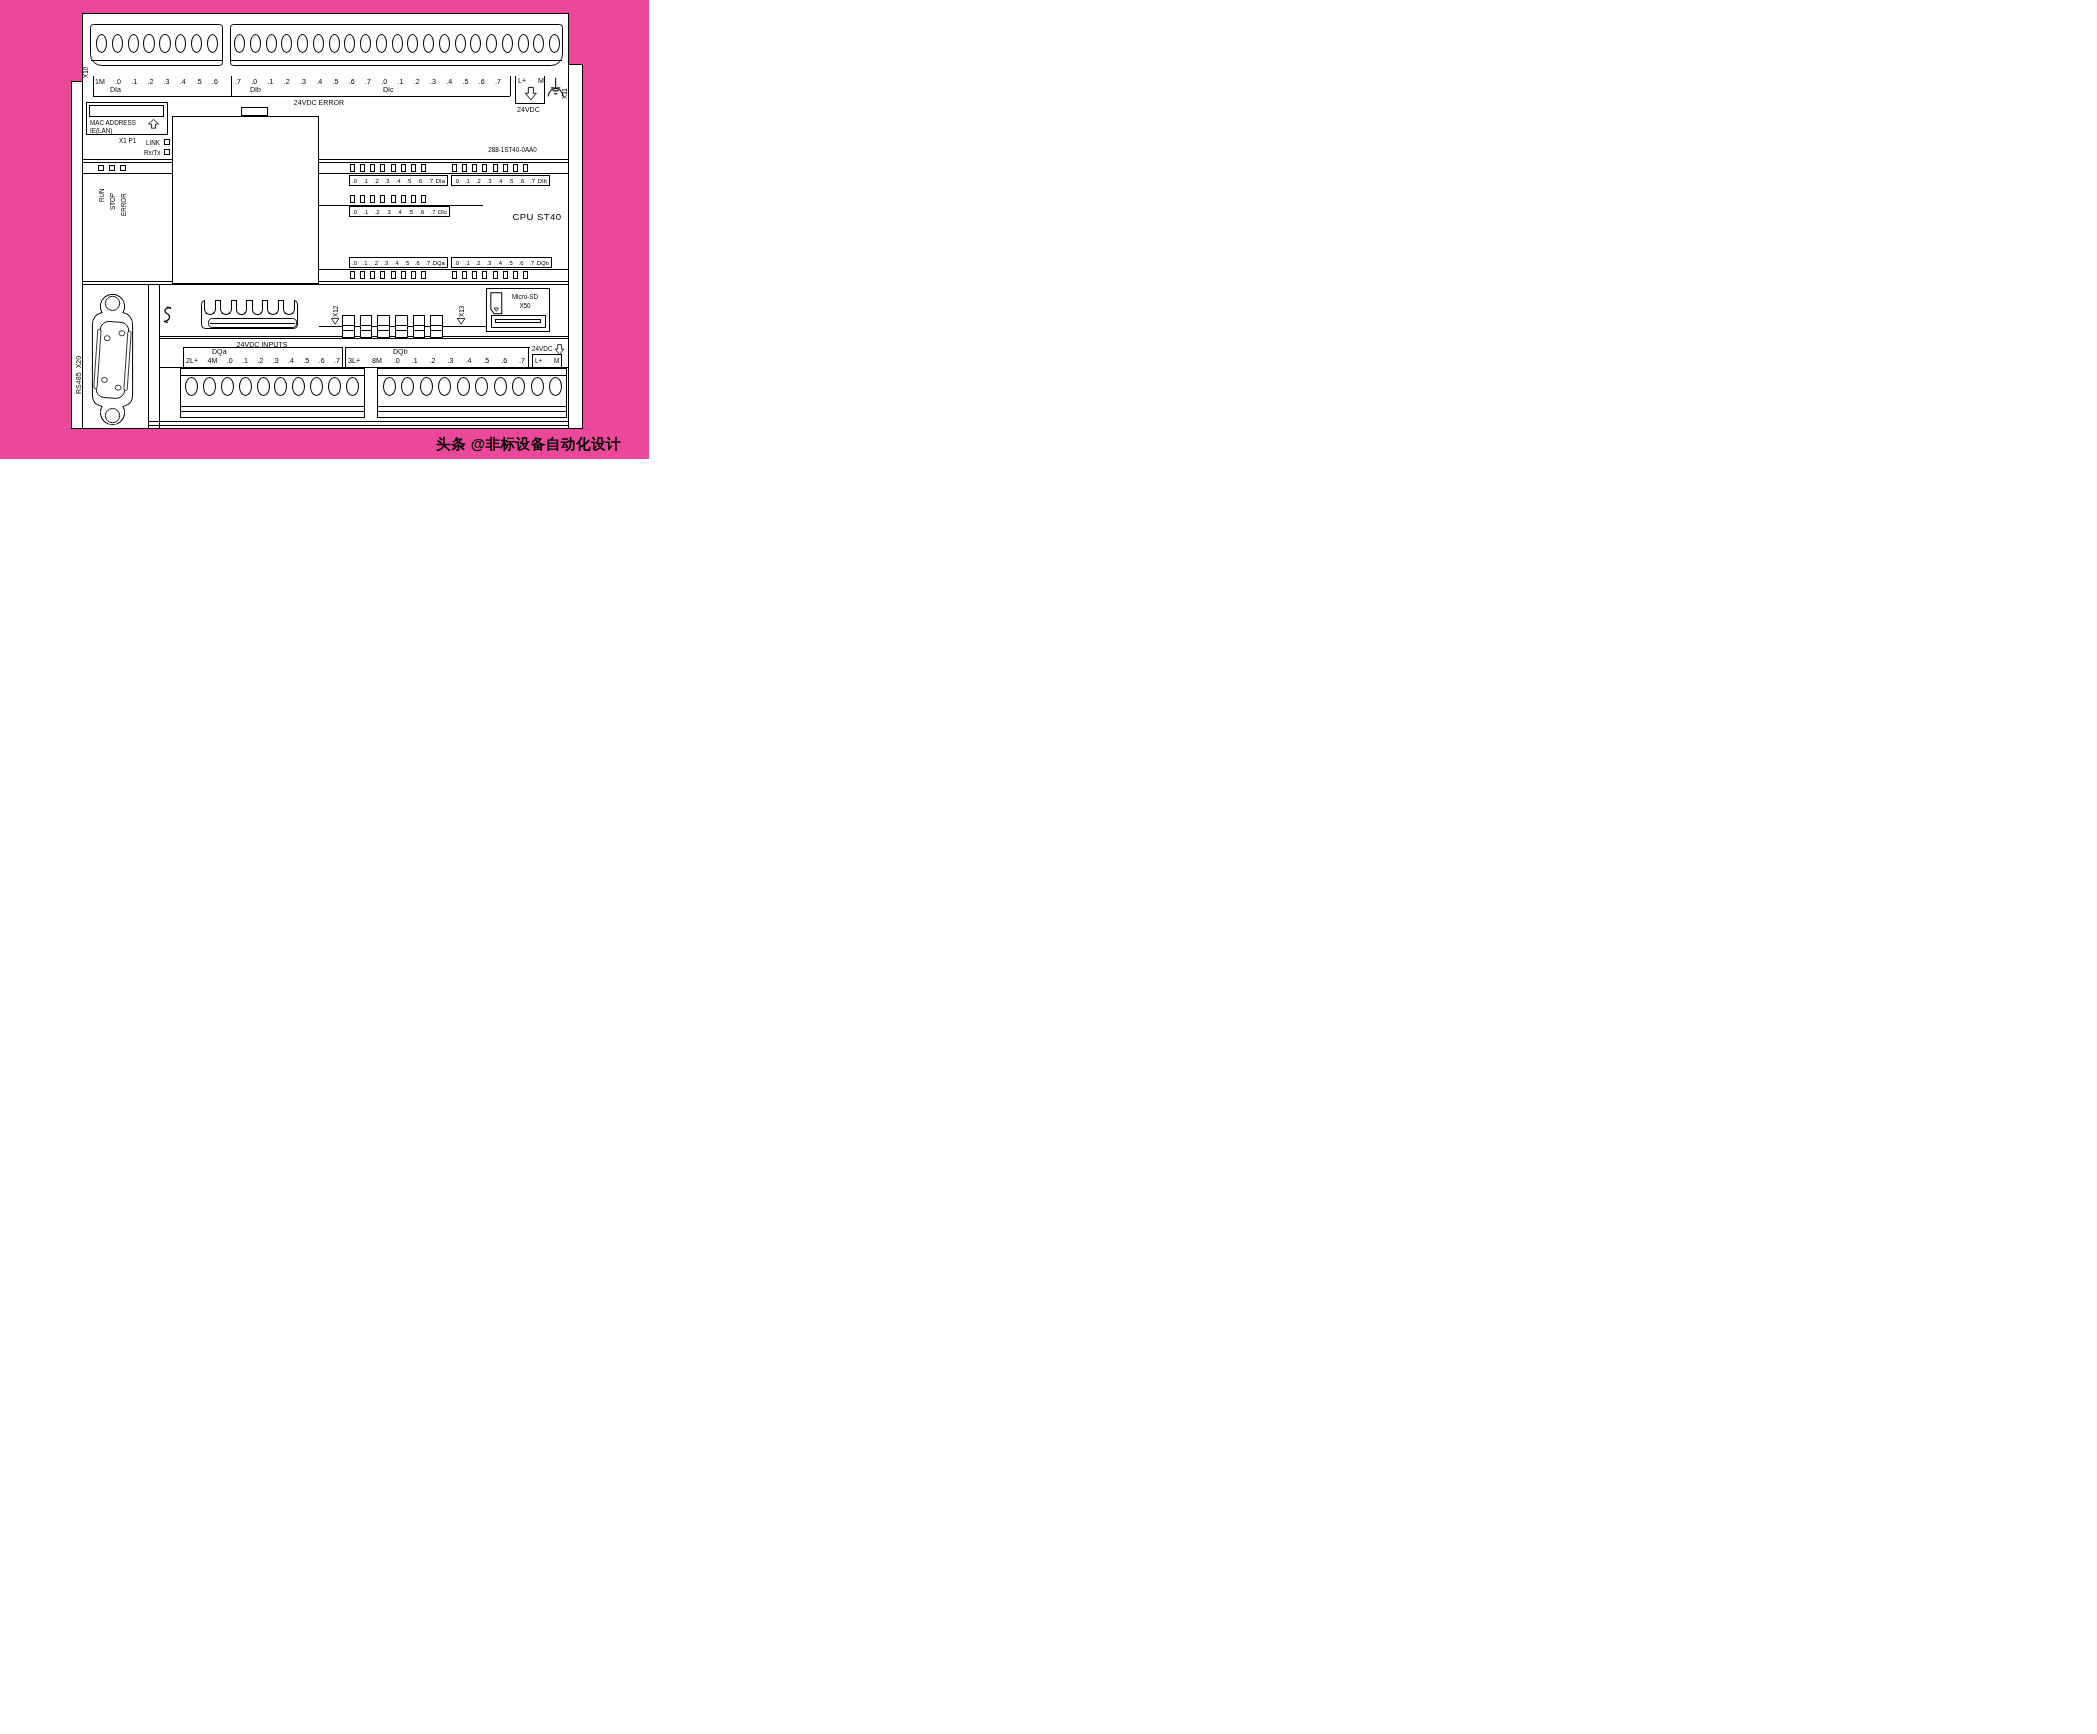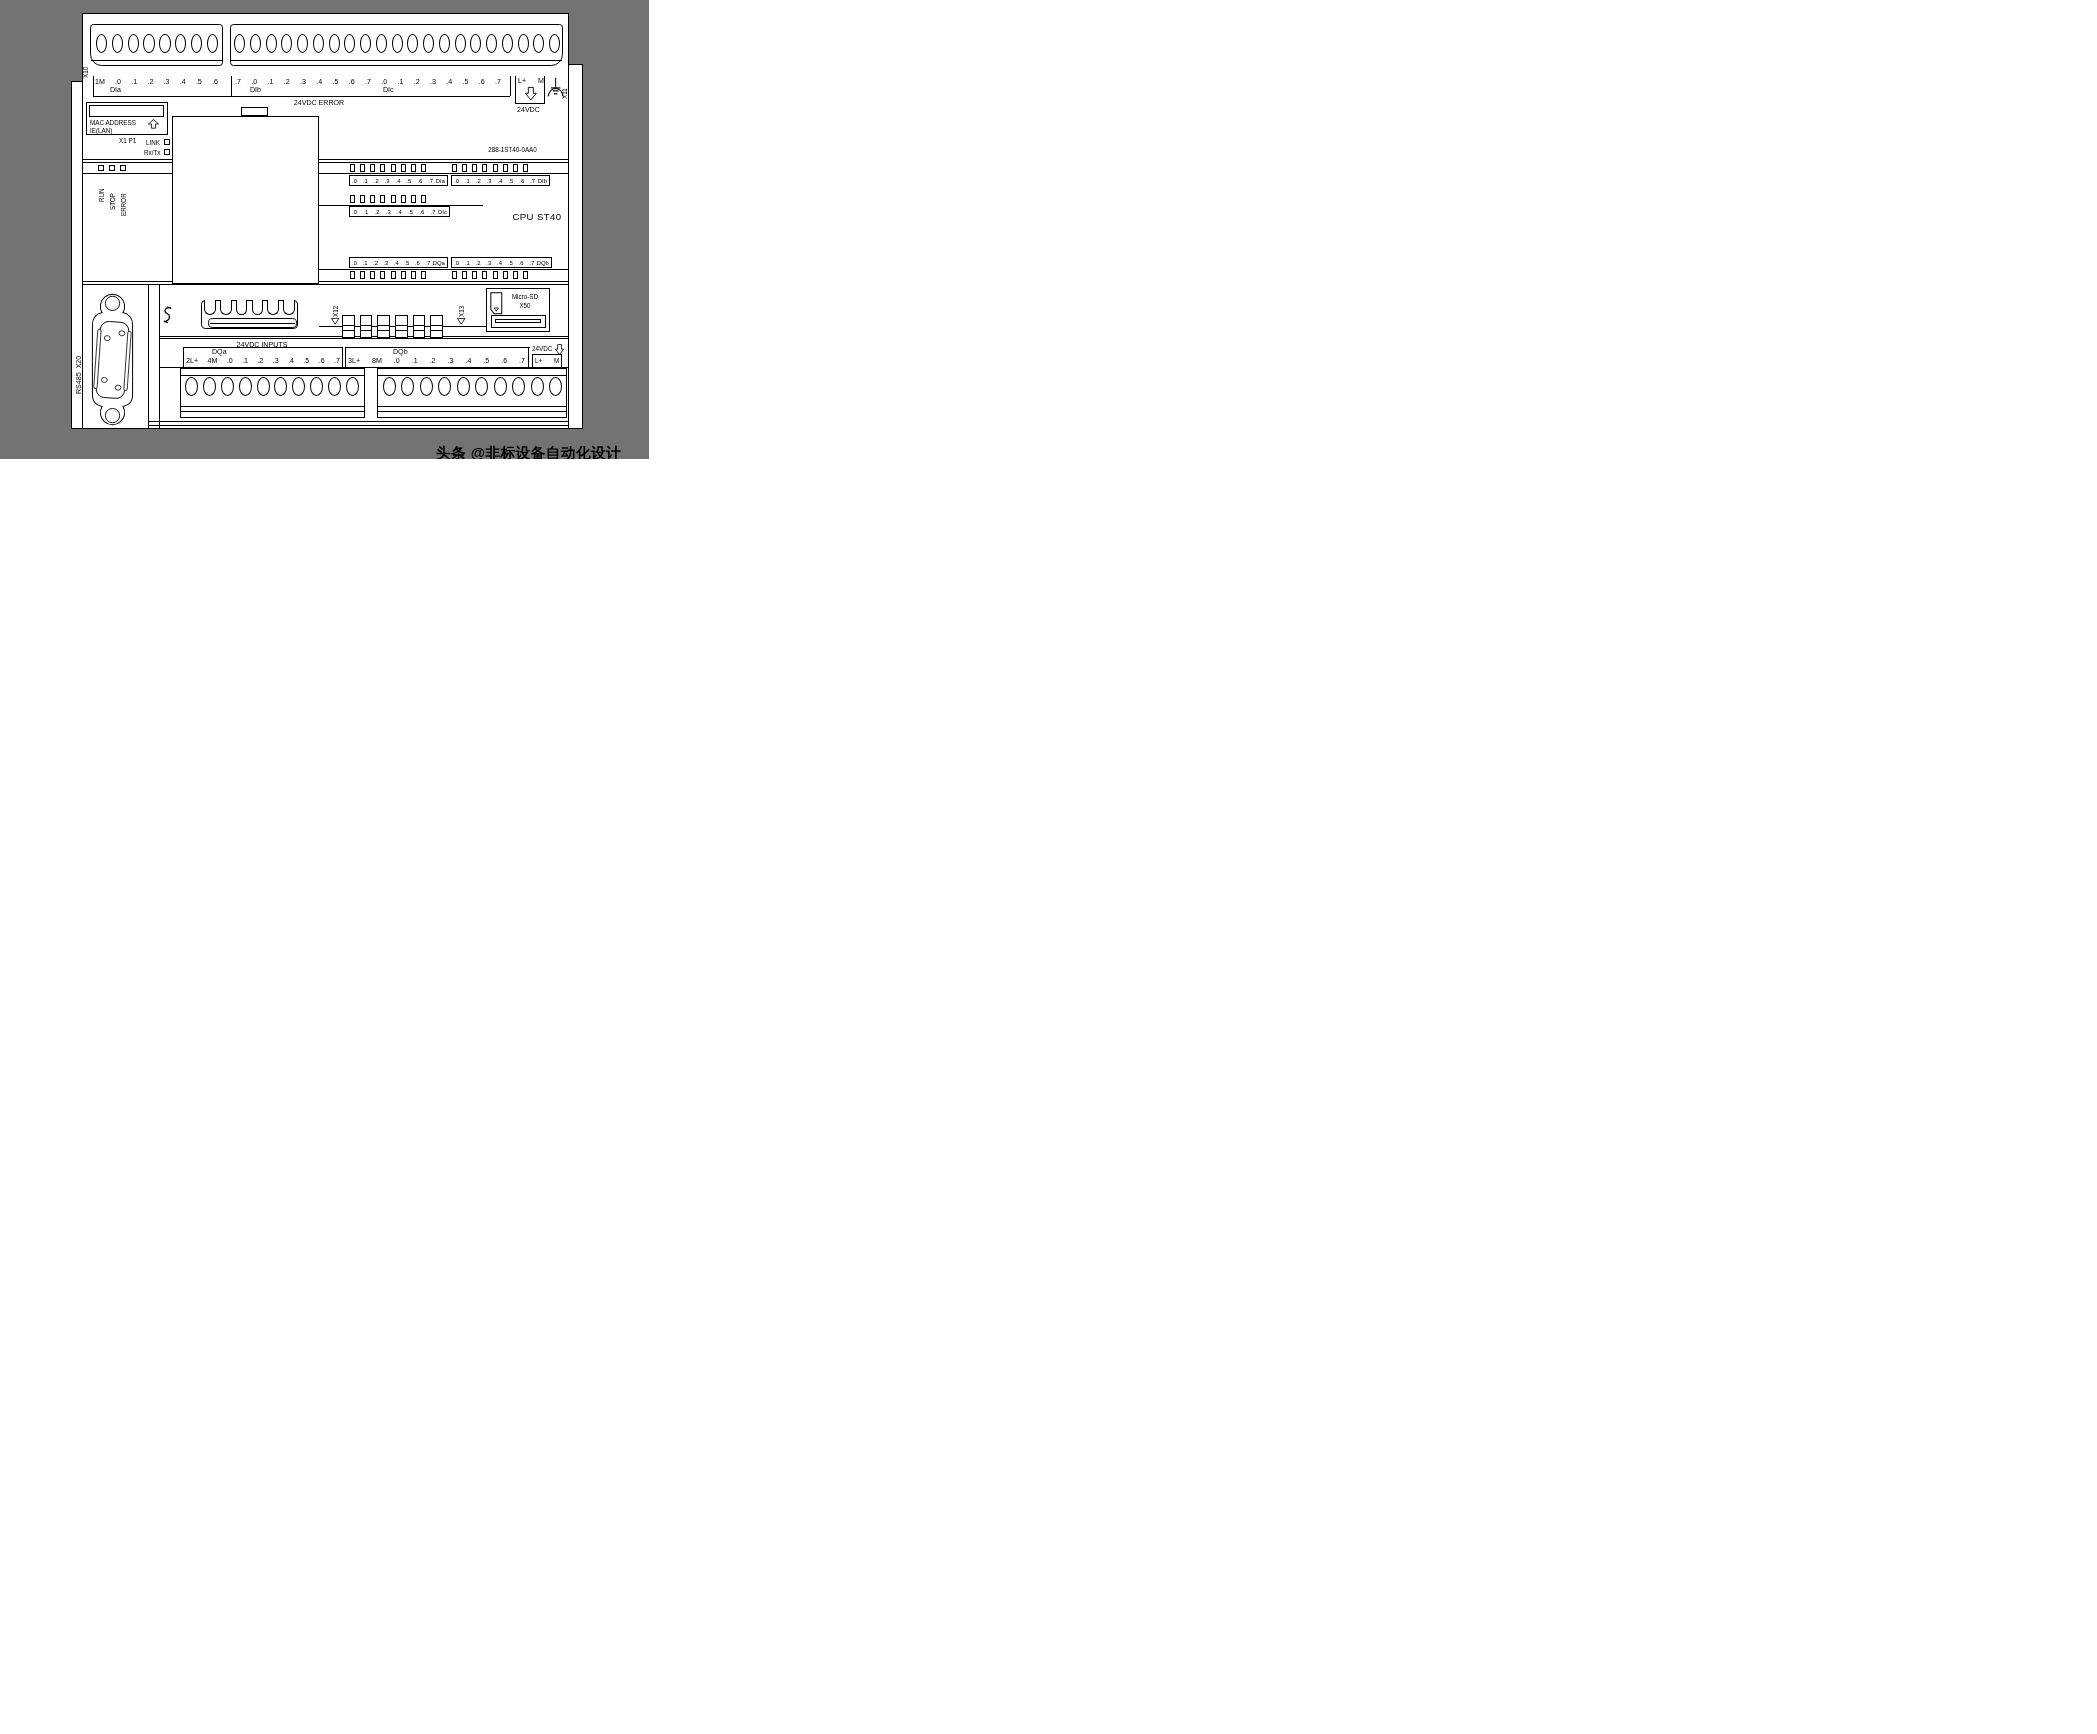--- a/index.html
+++ b/index.html
@@ -1,18 +1,18 @@
 <!DOCTYPE html>
 <html style="font-size:6.7px"><head>
 <meta charset="utf-8">
 <style>
   * { box-sizing: border-box; margin: 0; padding: 0; }
   html,body { background:#fff; }
   body { font-family: "Liberation Sans", "DejaVu Sans", sans-serif; color:#000; }
-  #stage { position:relative; width:649px; height:459px; background:#737373; overflow:hidden; }
+  #stage { position:relative; width:649px; height:459px; background:#ec4899; overflow:hidden; }
 
   .ln  { position:absolute; background:#000; }
   .bx  { position:absolute; border:1px solid #000; background:#fff; }
   .bx2 { position:absolute; border:0.8px solid #000; background:#fff; }
   .t   { position:absolute; white-space:pre; color:#000; line-height:1.05; }
   .rot { transform:rotate(-90deg); transform-origin:0 0; }
   .flexr { position:absolute; display:flex; justify-content:space-between; align-items:center; }
   .term { border:0.9px solid #000; border-radius:50%; background:#fff; width:11.3px; height:19.3px; flex:0 0 auto; }
   .termB { width:13px; }
   .ledsq { width:5px; height:7.6px; border:0.9px solid #000; background:#fff; flex:0 0 auto; }
@@ -469,16 +469,16 @@
       <span class="term termB"></span>
       <span class="term termB"></span>
       <span class="term termB"></span>
       <span class="term termB"></span>
       <span class="term termB"></span>
       <span class="term termB"></span>
       <span class="term termB"></span>
       <span class="term termB"></span>
     </div>
 
-  <div class="wm" style="left:436px;top:444px;">头条 @非标设备自动化设计</div>
+  <div class="wm" style="left:436px;top:435px;">头条 @非标设备自动化设计</div>
 
 </div>
 
 
 </body></html>

